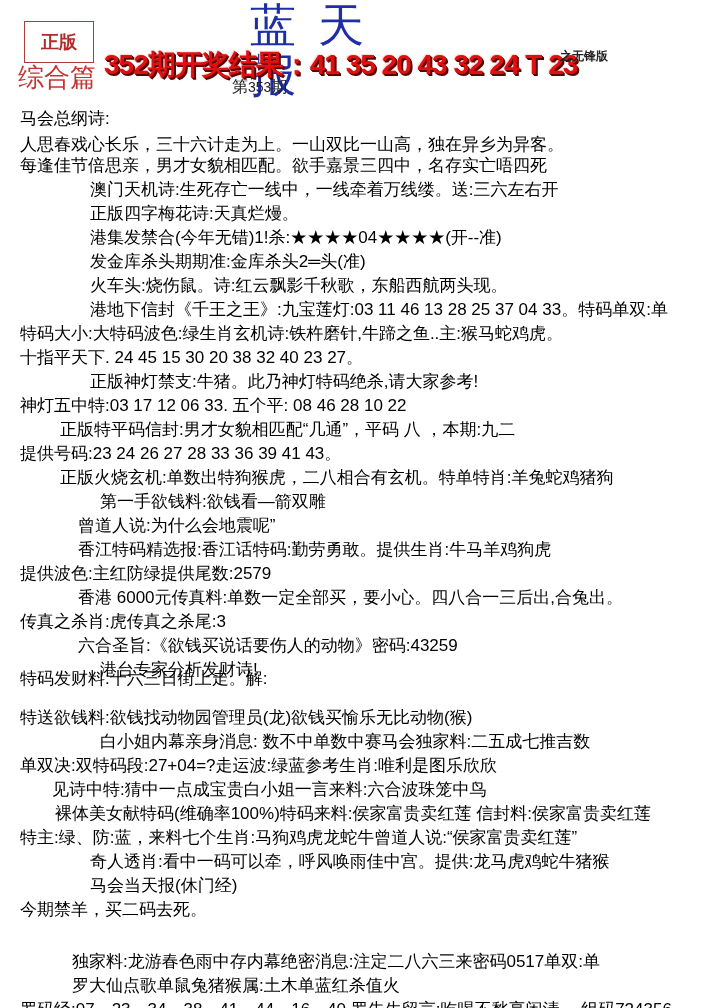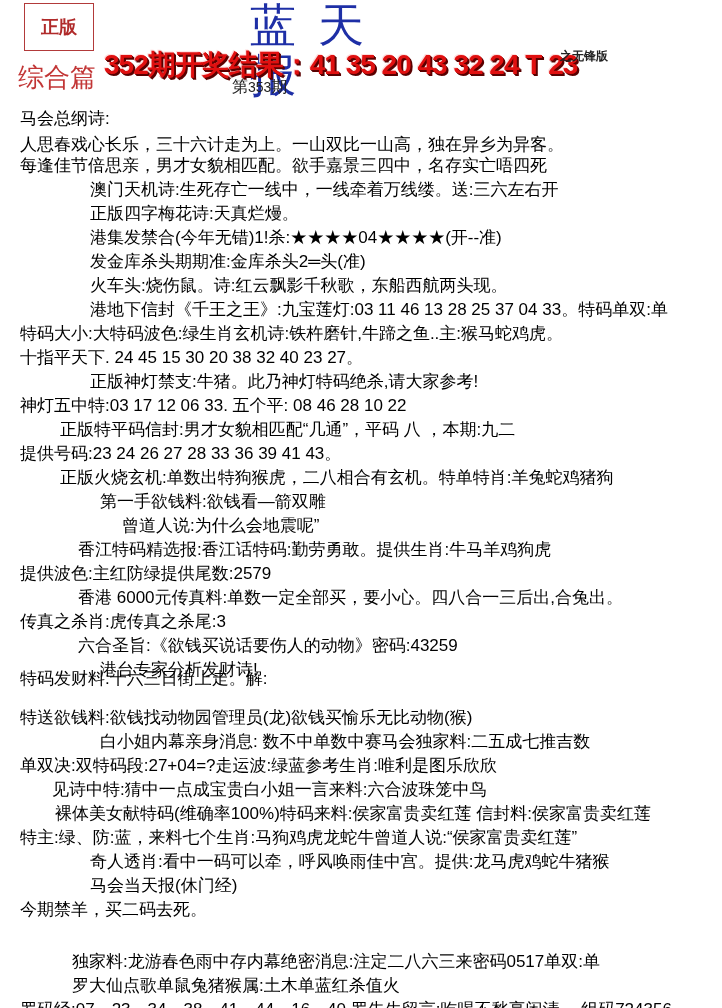--- a/index.html
+++ b/index.html
@@ -2,21 +2,21 @@
 <html><head>
 <meta charset="utf-8">
 <style>
   html, body { margin: 0; padding: 0; background: #ffffff; }
   body {
     width: 722px; height: 1008px; overflow: hidden; position: relative;
     font-family: "DejaVu Serif", "Liberation Serif", serif;
     color: #1a1a1a;
   }
   .stamp {
-    position: absolute; left: 24px; top: 3px; width: 70px; height: 48px;
+    position: absolute; left: 24px; top: 21px; width: 70px; height: 42px;
     border: 1.5px solid #b23a3a; box-sizing: border-box;
     display: flex; align-items: center; justify-content: center;
     color: #b02a2a; font-size: 18px; font-weight: bold;
     font-family: "DejaVu Sans", sans-serif;
   }
   .masthead {
     position: absolute; left: 250px; top: 0px; width: 200px; height: 50px;
     color: #1e2fa6; font-size: 46px; letter-spacing: 22px;
     font-family: Liberation Sans, sans-serif; line-height: 50px;
   }
@@ -71,21 +71,21 @@
     <div class="line" style="left: 90px; top: 167px;">火车头:烧伤鼠。诗:红云飘影千秋歌，东船西航两头现。</div>
     <div class="line" style="left: 90px; top: 191px;">港地下信封《千王之王》:九宝莲灯:03 11 46 13 28 25 37 04 33。特码单双:单</div>
     <div class="line" style="left: 20px; top: 215px;">特码大小:大特码波色:绿生肖玄机诗:铁杵磨针,牛蹄之鱼..主:猴马蛇鸡虎。</div>
     <div class="line" style="left: 20px; top: 239px;">十指平天下. 24 45 15 30 20 38 32 40 23 27。</div>
     <div class="line" style="left: 90px; top: 263px;">正版神灯禁支:牛猪。此乃神灯特码绝杀,请大家参考!</div>
     <div class="line" style="left: 20px; top: 287px;">神灯五中特:03 17 12 06 33. 五个平: 08 46 28 10 22</div>
     <div class="line" style="left: 60px; top: 311px;">正版特平码信封:男才女貌相匹配“几通”，平码  八  ，本期:九二</div>
     <div class="line" style="left: 20px; top: 335px;">提供号码:23 24 26 27 28 33 36 39 41 43。</div>
     <div class="line" style="left: 60px; top: 359px;">正版火烧玄机:单数出特狗猴虎，二八相合有玄机。特单特肖:羊兔蛇鸡猪狗</div>
     <div class="line" style="left: 100px; top: 383px;">第一手欲钱料:欲钱看—箭双雕</div>
-    <div class="line" style="left: 78px; top: 407px; margin-left: 44px;">曾道人说:为什么会地震呢”</div>
+    <div class="line" style="left: 78px; top: 407px;">曾道人说:为什么会地震呢”</div>
     <div class="line" style="left: 78px; top: 431px;">香江特码精选报:香江话特码:勤劳勇敢。提供生肖:牛马羊鸡狗虎</div>
     <div class="line" style="left: 20px; top: 455px;">提供波色:主红防绿提供尾数:2579</div>
     <div class="line" style="left: 78px; top: 479px;">香港 6000元传真料:单数一定全部买，要小心。四八合一三后出,合兔出。</div>
     <div class="line" style="left: 20px; top: 503px;">传真之杀肖:虎传真之杀尾:3</div>
     <div class="line" style="left: 78px; top: 527px;">六合圣旨:《欲钱买说话要伤人的动物》密码:43259</div>
     <div class="line" style="left: 100px; top: 551px;">港台专家分析发财诗!</div>
     <div class="line" style="left: 20px; top: 560px;">特码发财料:十六三日街上走。解:</div>
     <div class="line" style="left: 20px; top: 599px;">特送欲钱料:欲钱找动物园管理员(龙)欲钱买愉乐无比动物(猴)</div>
     <div class="line" style="left: 100px; top: 623px;">白小姐内幕亲身消息:  数不中单数中赛马会独家料:二五成七推吉数</div>
     <div class="line" style="left: 20px; top: 647px;">单双决:双特码段:27+04=?走运波:绿蓝参考生肖:唯利是图乐欣欣</div>

